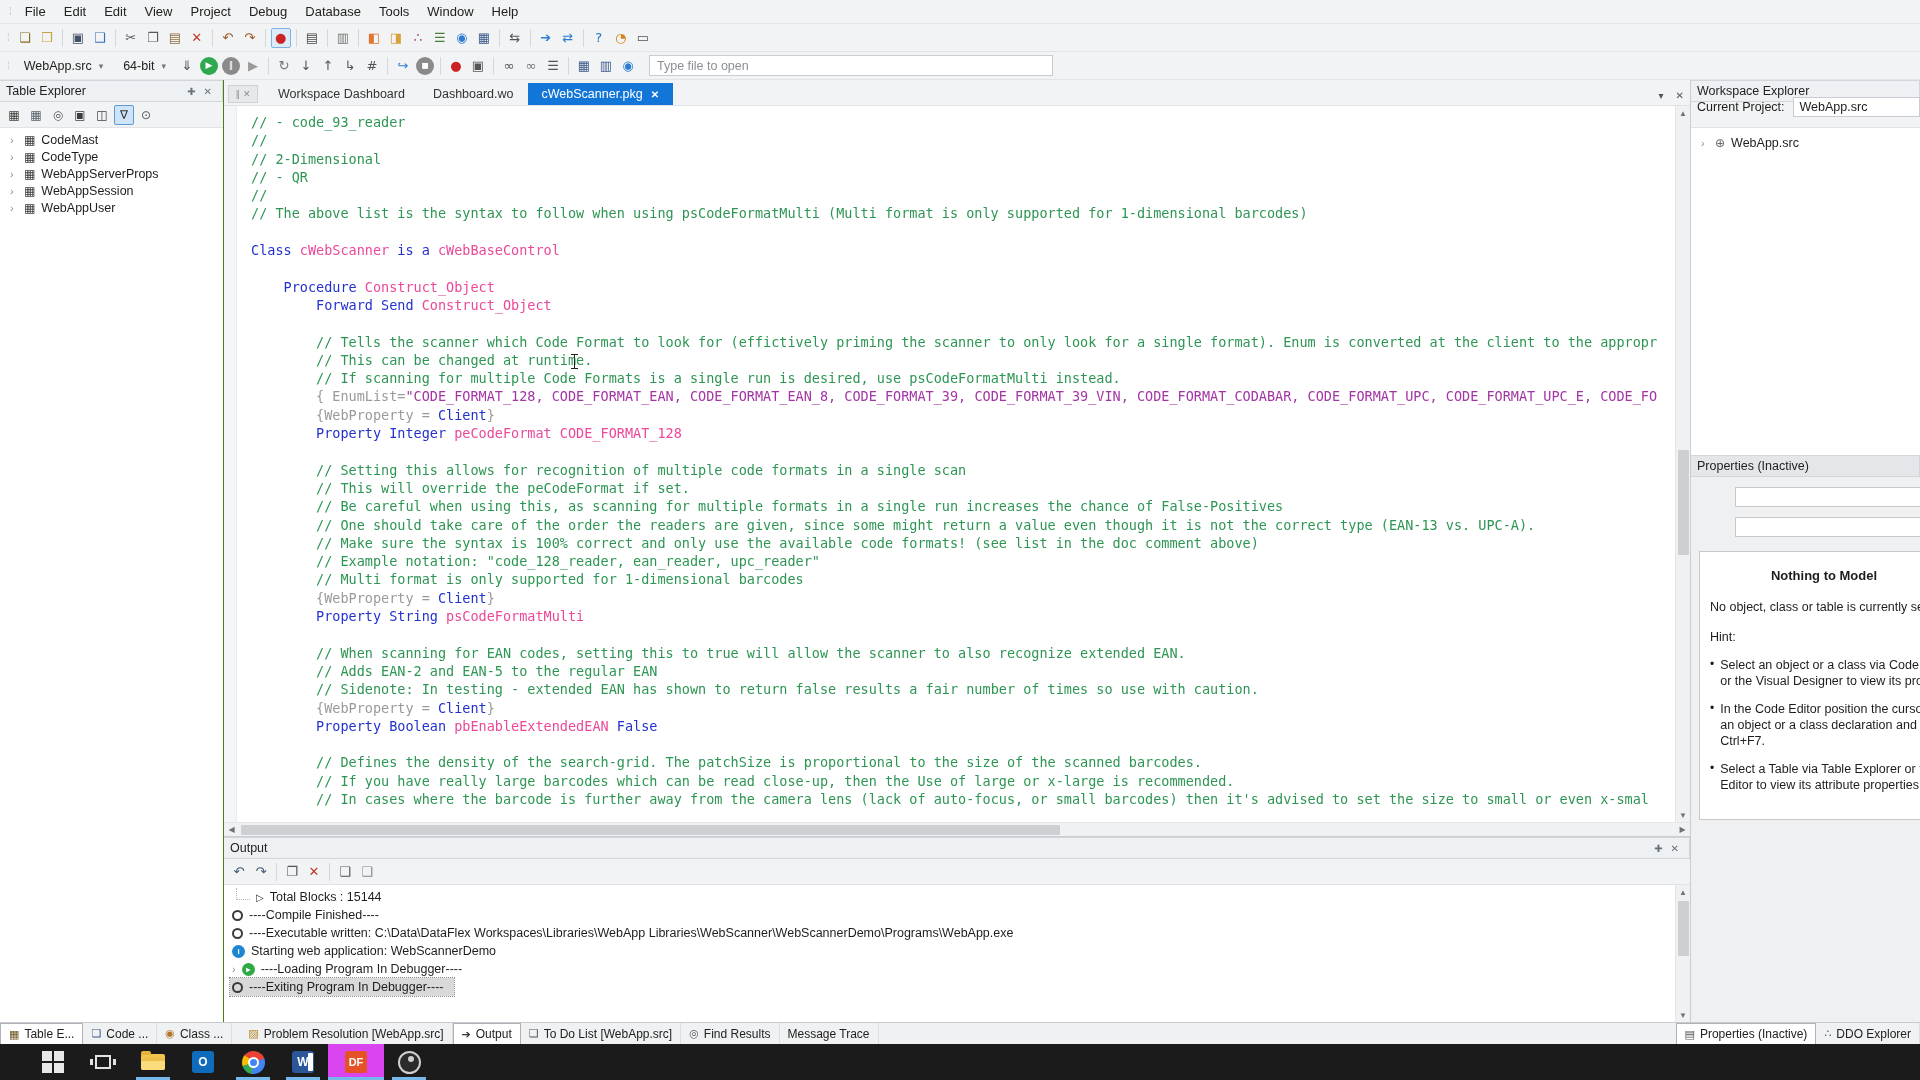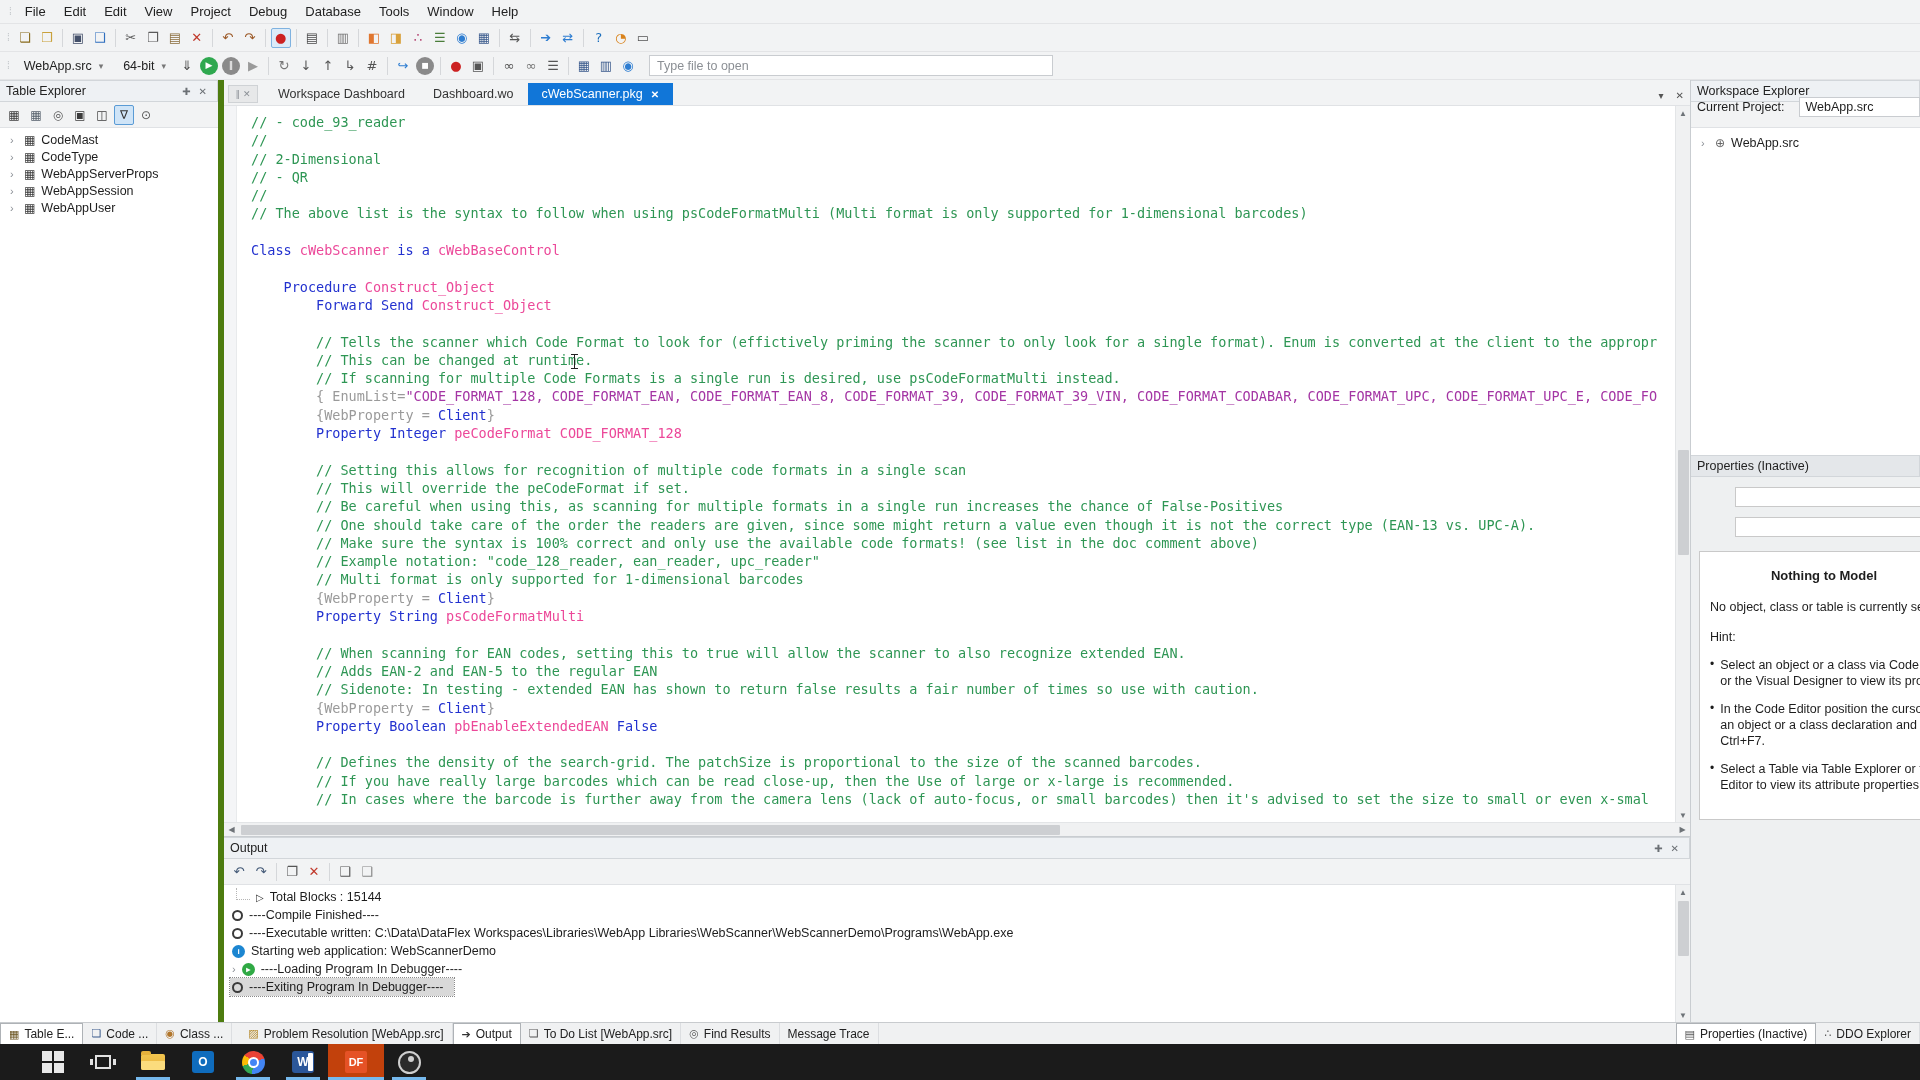--- a/index.html
+++ b/index.html
@@ -23,21 +23,21 @@
   .file-open-input { width:404px; height:21px; border:1px solid #c9ccd0; background:#fff; padding:0 7px; font-size:12.5px; color:#333; margin-left:10px; font-family:"Liberation Sans",sans-serif; }
   .file-open-input::placeholder { color:#8b8f94; }
 
   
   .main { flex:1; display:flex; min-height:0; background:#e9ebec; }
   .panel-title { height:22px; background:#eef1f4; border:1px solid #d2d6da; border-left:none; display:flex; align-items:center; padding:0 6px; font-size:12.5px; color:#222; }
   .panel-title .sp { flex:1; }
   .panel-title .t-ic { color:#6b7075; font-size:10px; padding:0 4px; }
 
   
-  .left-panel { width:224px; display:flex; flex-direction:column; background:#fff; border-right:6px solid #4d7c0f; }
+  .left-panel { width:224px; display:flex; flex-direction:column; background:#fff; border-right:1px solid #4d7c0f; }
   .te-toolbar { height:26px; background:#f2f3f4; border-bottom:1px solid #e0e2e5; display:flex; align-items:center; padding-left:3px; }
   .te-toolbar .tb-icon .glyph { font-size:12px; }
   .tb-icon.selected { border:1px solid #5a9bd5; background:#cfe4f7; }
   .tree { flex:1; background:#fff; padding-top:3px; }
   .tree-row { height:17px; display:flex; align-items:center; padding-left:10px; gap:6px; font-size:12.5px; }
   .expander { color:#8a8f95; font-size:11px; width:8px; }
   .tbl-glyph { font-family:"DejaVu Sans",sans-serif; color:#3b3b3b; font-size:12px; }
 
   
   .center { flex:1; display:flex; flex-direction:column; min-width:0; background:#fff; }
@@ -79,21 +79,21 @@
   .out-exp { color:#8a8f95; font-size:11px; }
   .ring { width:11px; height:11px; border:2.5px solid #3a3a3a; border-radius:50%; }
   .badge { width:13px; height:13px; border-radius:50%; color:#fff; font-size:8px; font-weight:bold; display:flex; align-items:center; justify-content:center; }
   .badge.info { background:#1c86d1; }
   .badge.play { background:#2fa944; }
   .out-tri { color:#333; font-size:10px; }
 
   
   .right-col { width:230px; display:flex; flex-direction:column; border-left:1px solid #c9cdd1; background:#eef0f1; }
   .ws-panel { height:375px; display:flex; flex-direction:column; }
-  .ws-project { height:26px; background:#f2f3f4; display:flex; align-items:center; padding:0 0 16px 6px; gap:14px; border-bottom:1px solid #e0e2e5; }
+  .ws-project { height:26px; background:#f2f3f4; display:flex; align-items:center; padding:0 0 16px 6px; gap:8px; border-bottom:1px solid #e0e2e5; }
   .ws-combo { flex:1; height:20px; background:#fff; border:1px solid #c9ccd0; display:flex; align-items:center; padding-left:6px; font-size:12.5px; }
   .ws-tree { flex:1; background:#fff; padding:6px 0 0 8px; }
   .props-panel { flex:1; display:flex; flex-direction:column; background:#eef0f1; }
   .props-title { background:#e4e7ea; }
   .prop-combo { height:20px; background:#fff; border:1px solid #c9c9c9; margin:10px 0 0 44px; width:196px; }
   .hint-box { margin:14px 0 0 8px; width:250px; background:#fff; border:1px solid #c9c9c9; padding:16px 10px 14px 10px; }
   .hint-heading { text-align:center; font-weight:bold; font-size:13px; margin-bottom:16px; }
   .hint-line { white-space:nowrap; overflow:hidden; font-size:12.5px; line-height:16px; }
   .hint-label { margin:14px 0 12px 0; }
   .bullet { display:flex; gap:6px; margin-bottom:12px; }
@@ -109,21 +109,21 @@
   
   .statusbar { height:22px; background:#1177d7; color:#fff; display:flex; align-items:center; padding:0 8px; font-size:12px; }
   .statusbar .path { flex:1; white-space:nowrap; overflow:hidden; }
   .sb-item { margin-left:26px; }
   .sb-caps { color:#8ec1ee; margin-right:14px; }
   .sb-noicon { font-family:"DejaVu Sans",sans-serif; color:#e4eef8; font-size:13px; margin-left:40px; }
 
   
   .taskbar { height:36px; background:#1b1b1b; display:flex; align-items:stretch; padding-left:28px; }
   .tb-item { width:50px; position:relative; display:flex; align-items:center; justify-content:center; }
-  .tb-item.focused { background:#c2410c; width:56px;text-align:right; }
+  .tb-item.focused { background:#d946ef; width:56px;text-align:right; }
   .tb-item .uline { position:absolute; bottom:0; left:8px; right:8px; height:3px; background:#76b9ed; }
   .tb-item.focused .uline { left:0; right:0; }
   .winlogo { display:grid; grid-template-columns:10px 10px; grid-template-rows:10px 10px; gap:2px; }
   .winlogo div { background:#e8e8e8; }
   .tv-box { width:16px; height:14px; border:2px solid #e2e2e2; position:relative; }
   .tv-box::before, .tv-box::after { content:""; position:absolute; top:2px; width:3px; height:6px; background:#e2e2e2; }
   .tv-box::before { left:-7px; } .tv-box::after { right:-7px; }
   .folder-icon { width:24px; height:16px; background:linear-gradient(#f3c64f,#e7b23c); border-radius:2px; position:relative; }
   .folder-icon::before { content:""; position:absolute; top:-3px; left:0; width:10px; height:4px; background:#e7b23c; border-radius:2px 2px 0 0; }
   .folder-icon::after { content:""; position:absolute; left:0; right:0; bottom:0; height:9px; background:#fbdc7d; border-radius:1px 1px 2px 2px; }

